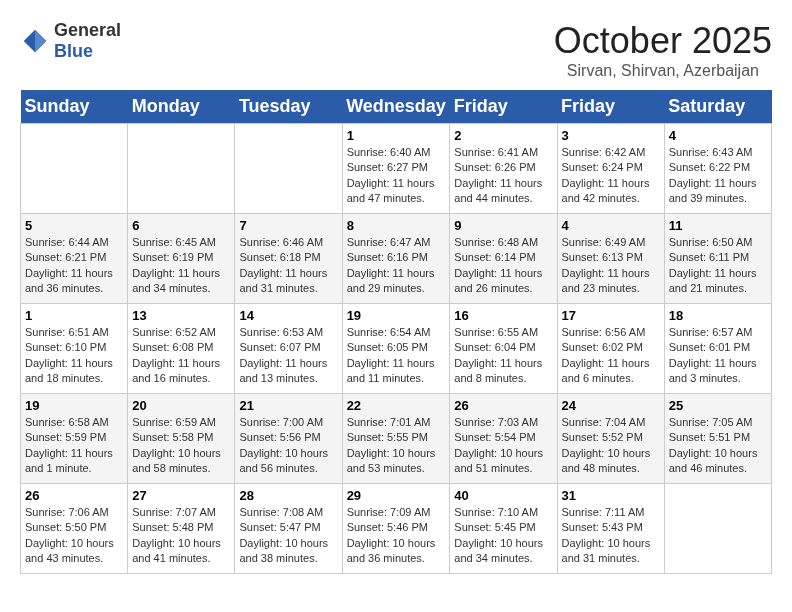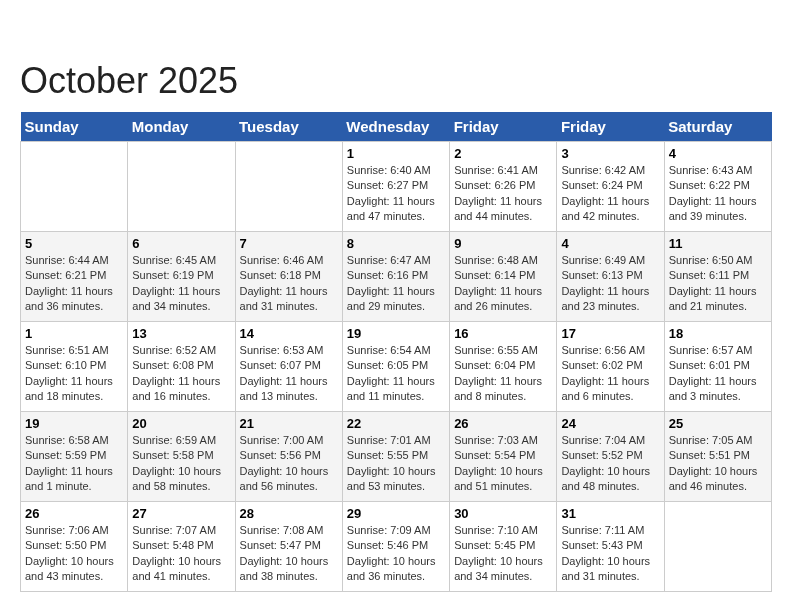--- a/index.html
+++ b/index.html
@@ -30,42 +30,41 @@
       font-weight: bold;
       color: #2a5caa;
     }
     .logo-icon {
       width: 30px;
       height: 30px;
       margin-right: 4px;
     }
     .title-block {
       text-align: center;
-      margin-top: 40px;
     }
     .month-title {
       font-size: 36px;
       font-weight: normal;
       color: #222;
     }
     .location-title {
       font-size: 16px;
       color: #555;
     }
     table {
       width: 100%;
       border-collapse: collapse;
       font-size: 11px;
     }
     thead th {
       background-color: #2a5caa;
       color: #fff;
       padding: 6px 4px;
       text-align: left;
-      font-size: 15px;
+      font-size: 18px;
       font-weight: bold;
     }
     tbody td {
       border: 1px solid #ccc;
       vertical-align: top;
       padding: 4px;
       height: 90px;
       width: calc(100% / 7);
     }
     .day-number {
@@ -88,22 +87,33 @@
       background-color: #f4f4f4;
     }
     tbody td.empty-cell {
       background-color: #f9f9f9;
     }
   </style>
 </head>
 <body>
 
 <div class="header">
+  <div class="logo">
+    <svg class="logo-icon" viewBox="0 0 40 40">
+      <polygon points="20,5 35,20 20,35 5,20" fill="#2a5caa"></polygon>
+      <polygon points="20,5 35,20 20,35" fill="#5588cc"></polygon>
+    </svg>
+    <div>
+      <span class="logo-text-general">General</span><br>
+      <span class="logo-text-blue">Blue</span>
+    </div>
+  </div>
   <div class="title-block">
     <div class="month-title">October 2025</div>
+    <div class="location-title">Sirvan, Shirvan, Azerbaijan</div>
   </div>
 </div>
 
 <table>
   <thead>
     <tr>
       <th>Sunday</th>
       <th>Monday</th>
       <th>Tuesday</th>
       <th>Wednesday</th>
@@ -235,21 +245,21 @@
         </td>
         <td>
           <div class="day-number">28</div>
           <div class="day-info">Sunrise: 7:08 AM<br>Sunset: 5:47 PM<br>Daylight: 10 hours and 38 minutes.</div>
         </td>
         <td>
           <div class="day-number">29</div>
           <div class="day-info">Sunrise: 7:09 AM<br>Sunset: 5:46 PM<br>Daylight: 10 hours and 36 minutes.</div>
         </td>
         <td>
-          <div class="day-number">30</div>
+          <div class="day-number">40</div>
           <div class="day-info">Sunrise: 7:10 AM<br>Sunset: 5:45 PM<br>Daylight: 10 hours and 34 minutes.</div>
         </td>
         <td>
           <div class="day-number">31</div>
           <div class="day-info">Sunrise: 7:11 AM<br>Sunset: 5:43 PM<br>Daylight: 10 hours and 31 minutes.</div>
         </td>
         <td class="empty-cell"></td>
       </tr>
     </tbody>
 </table>

